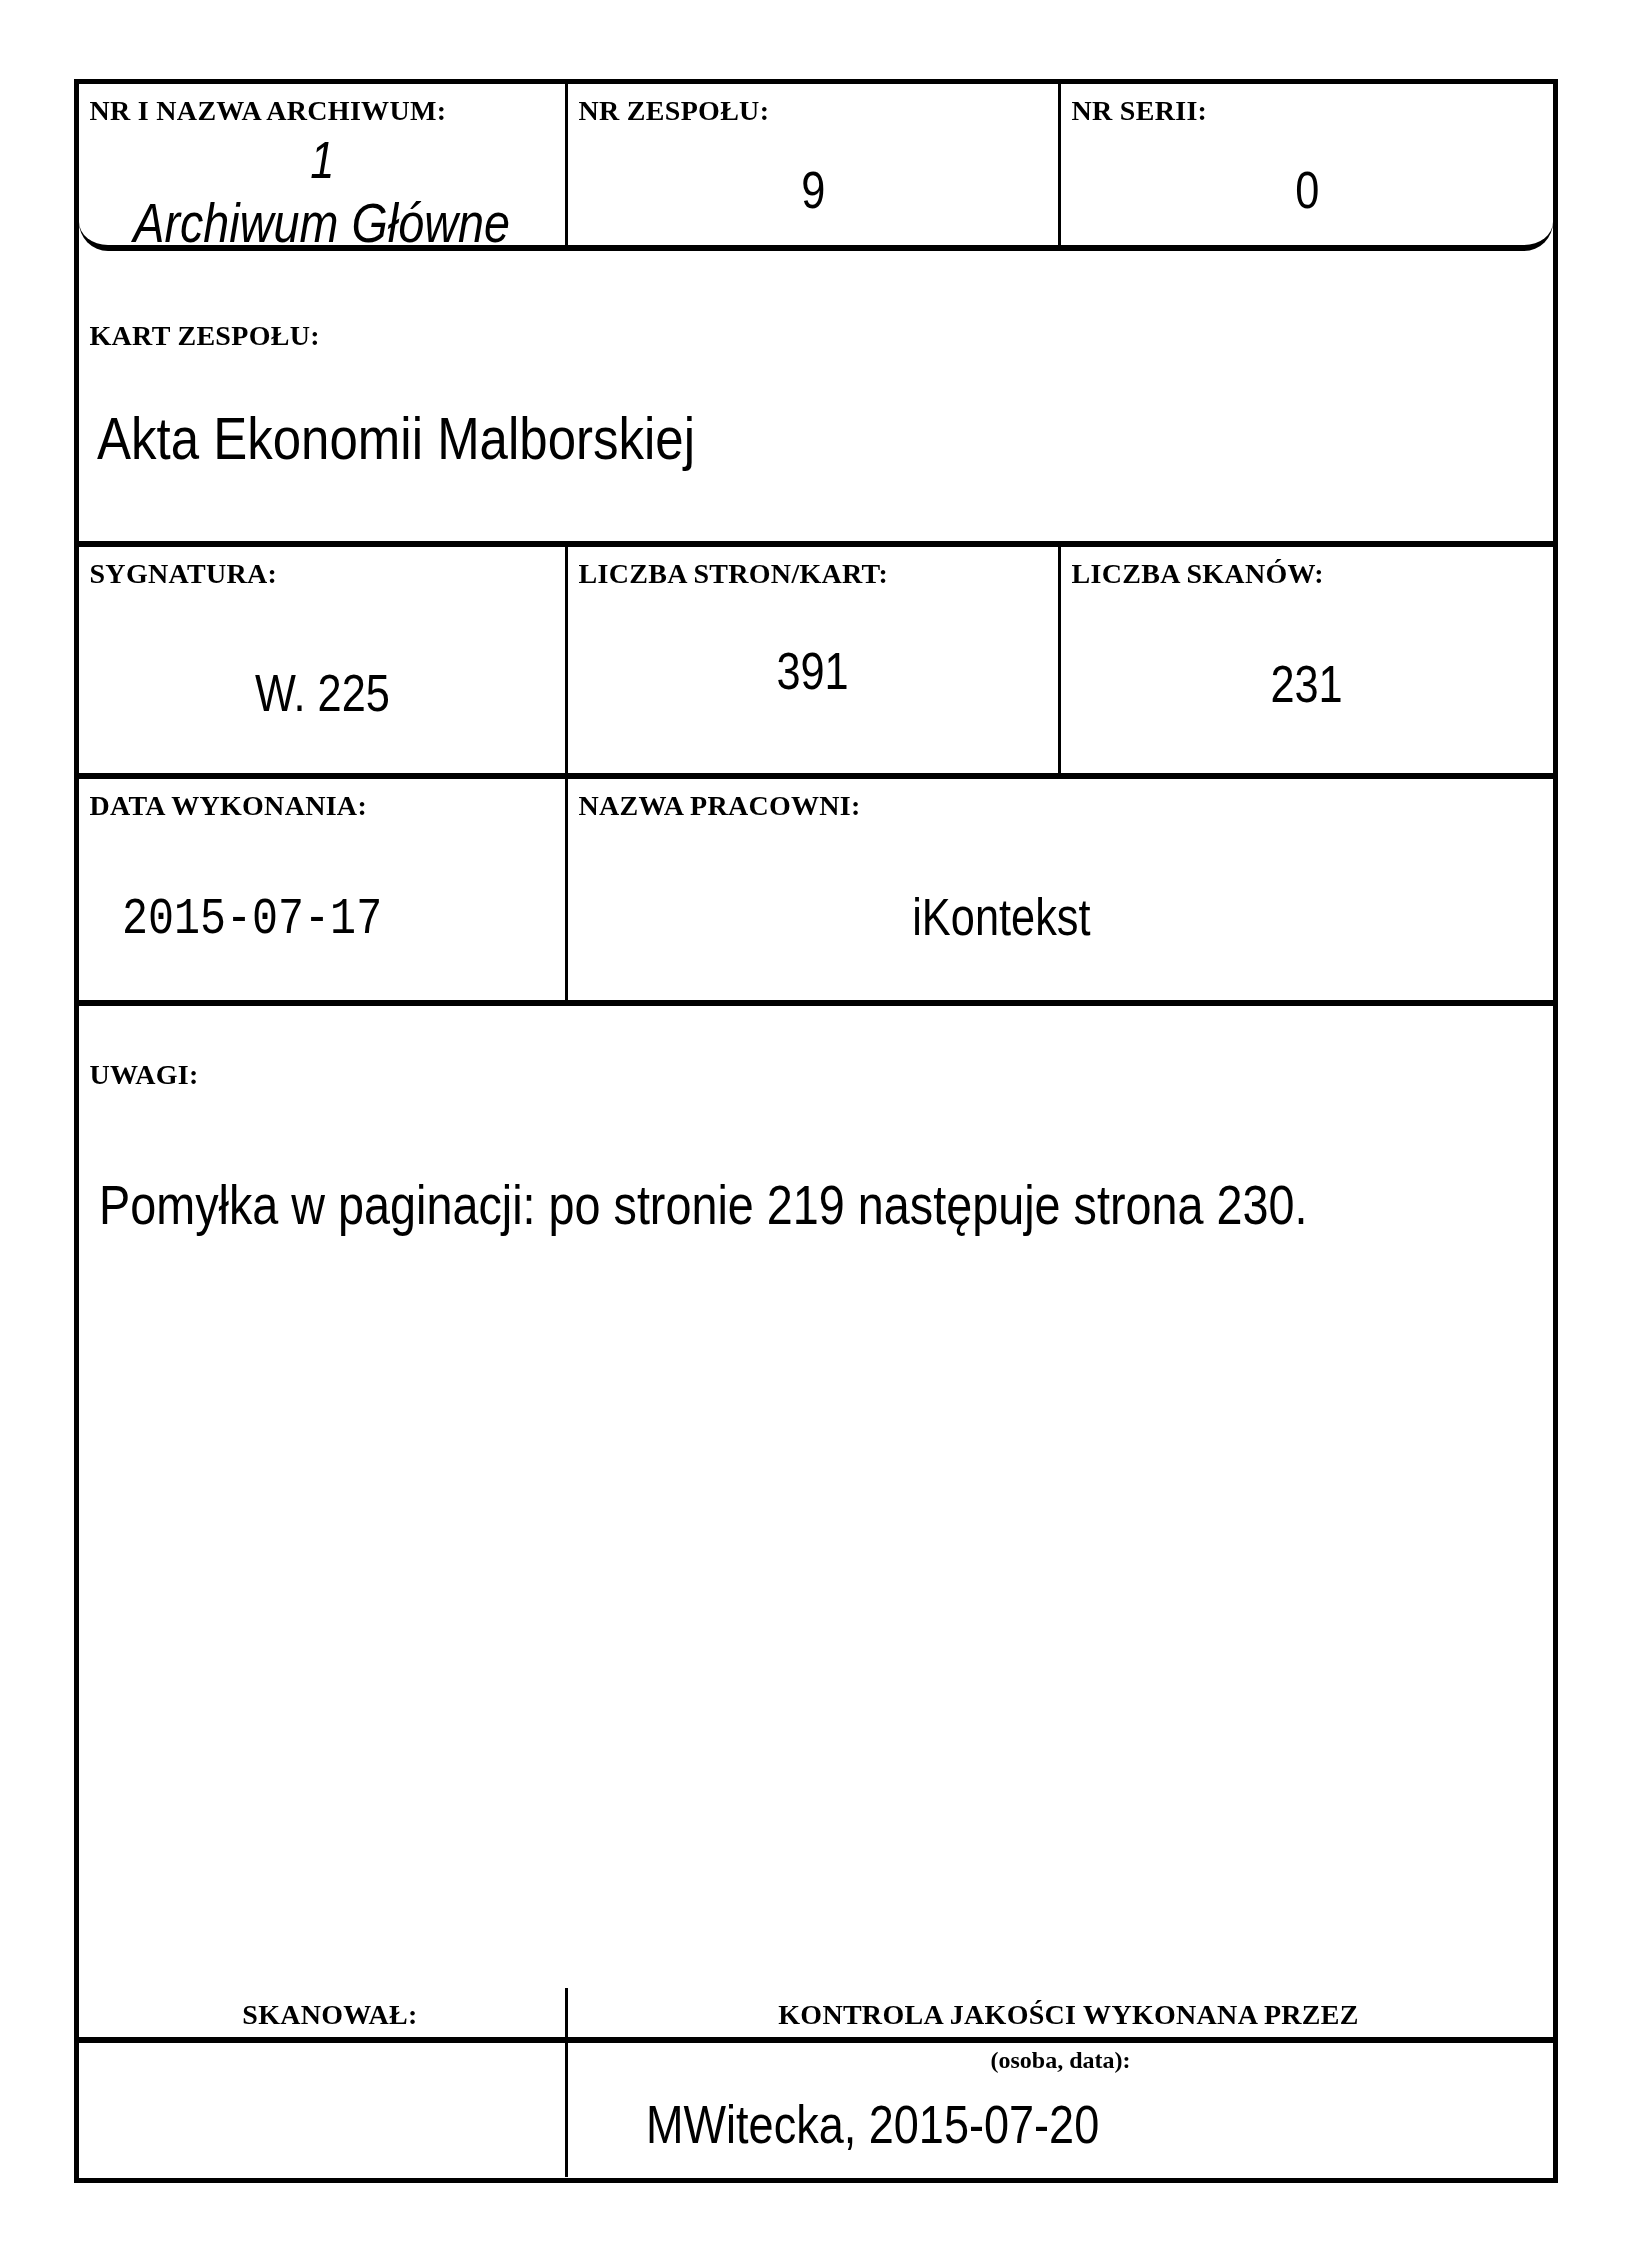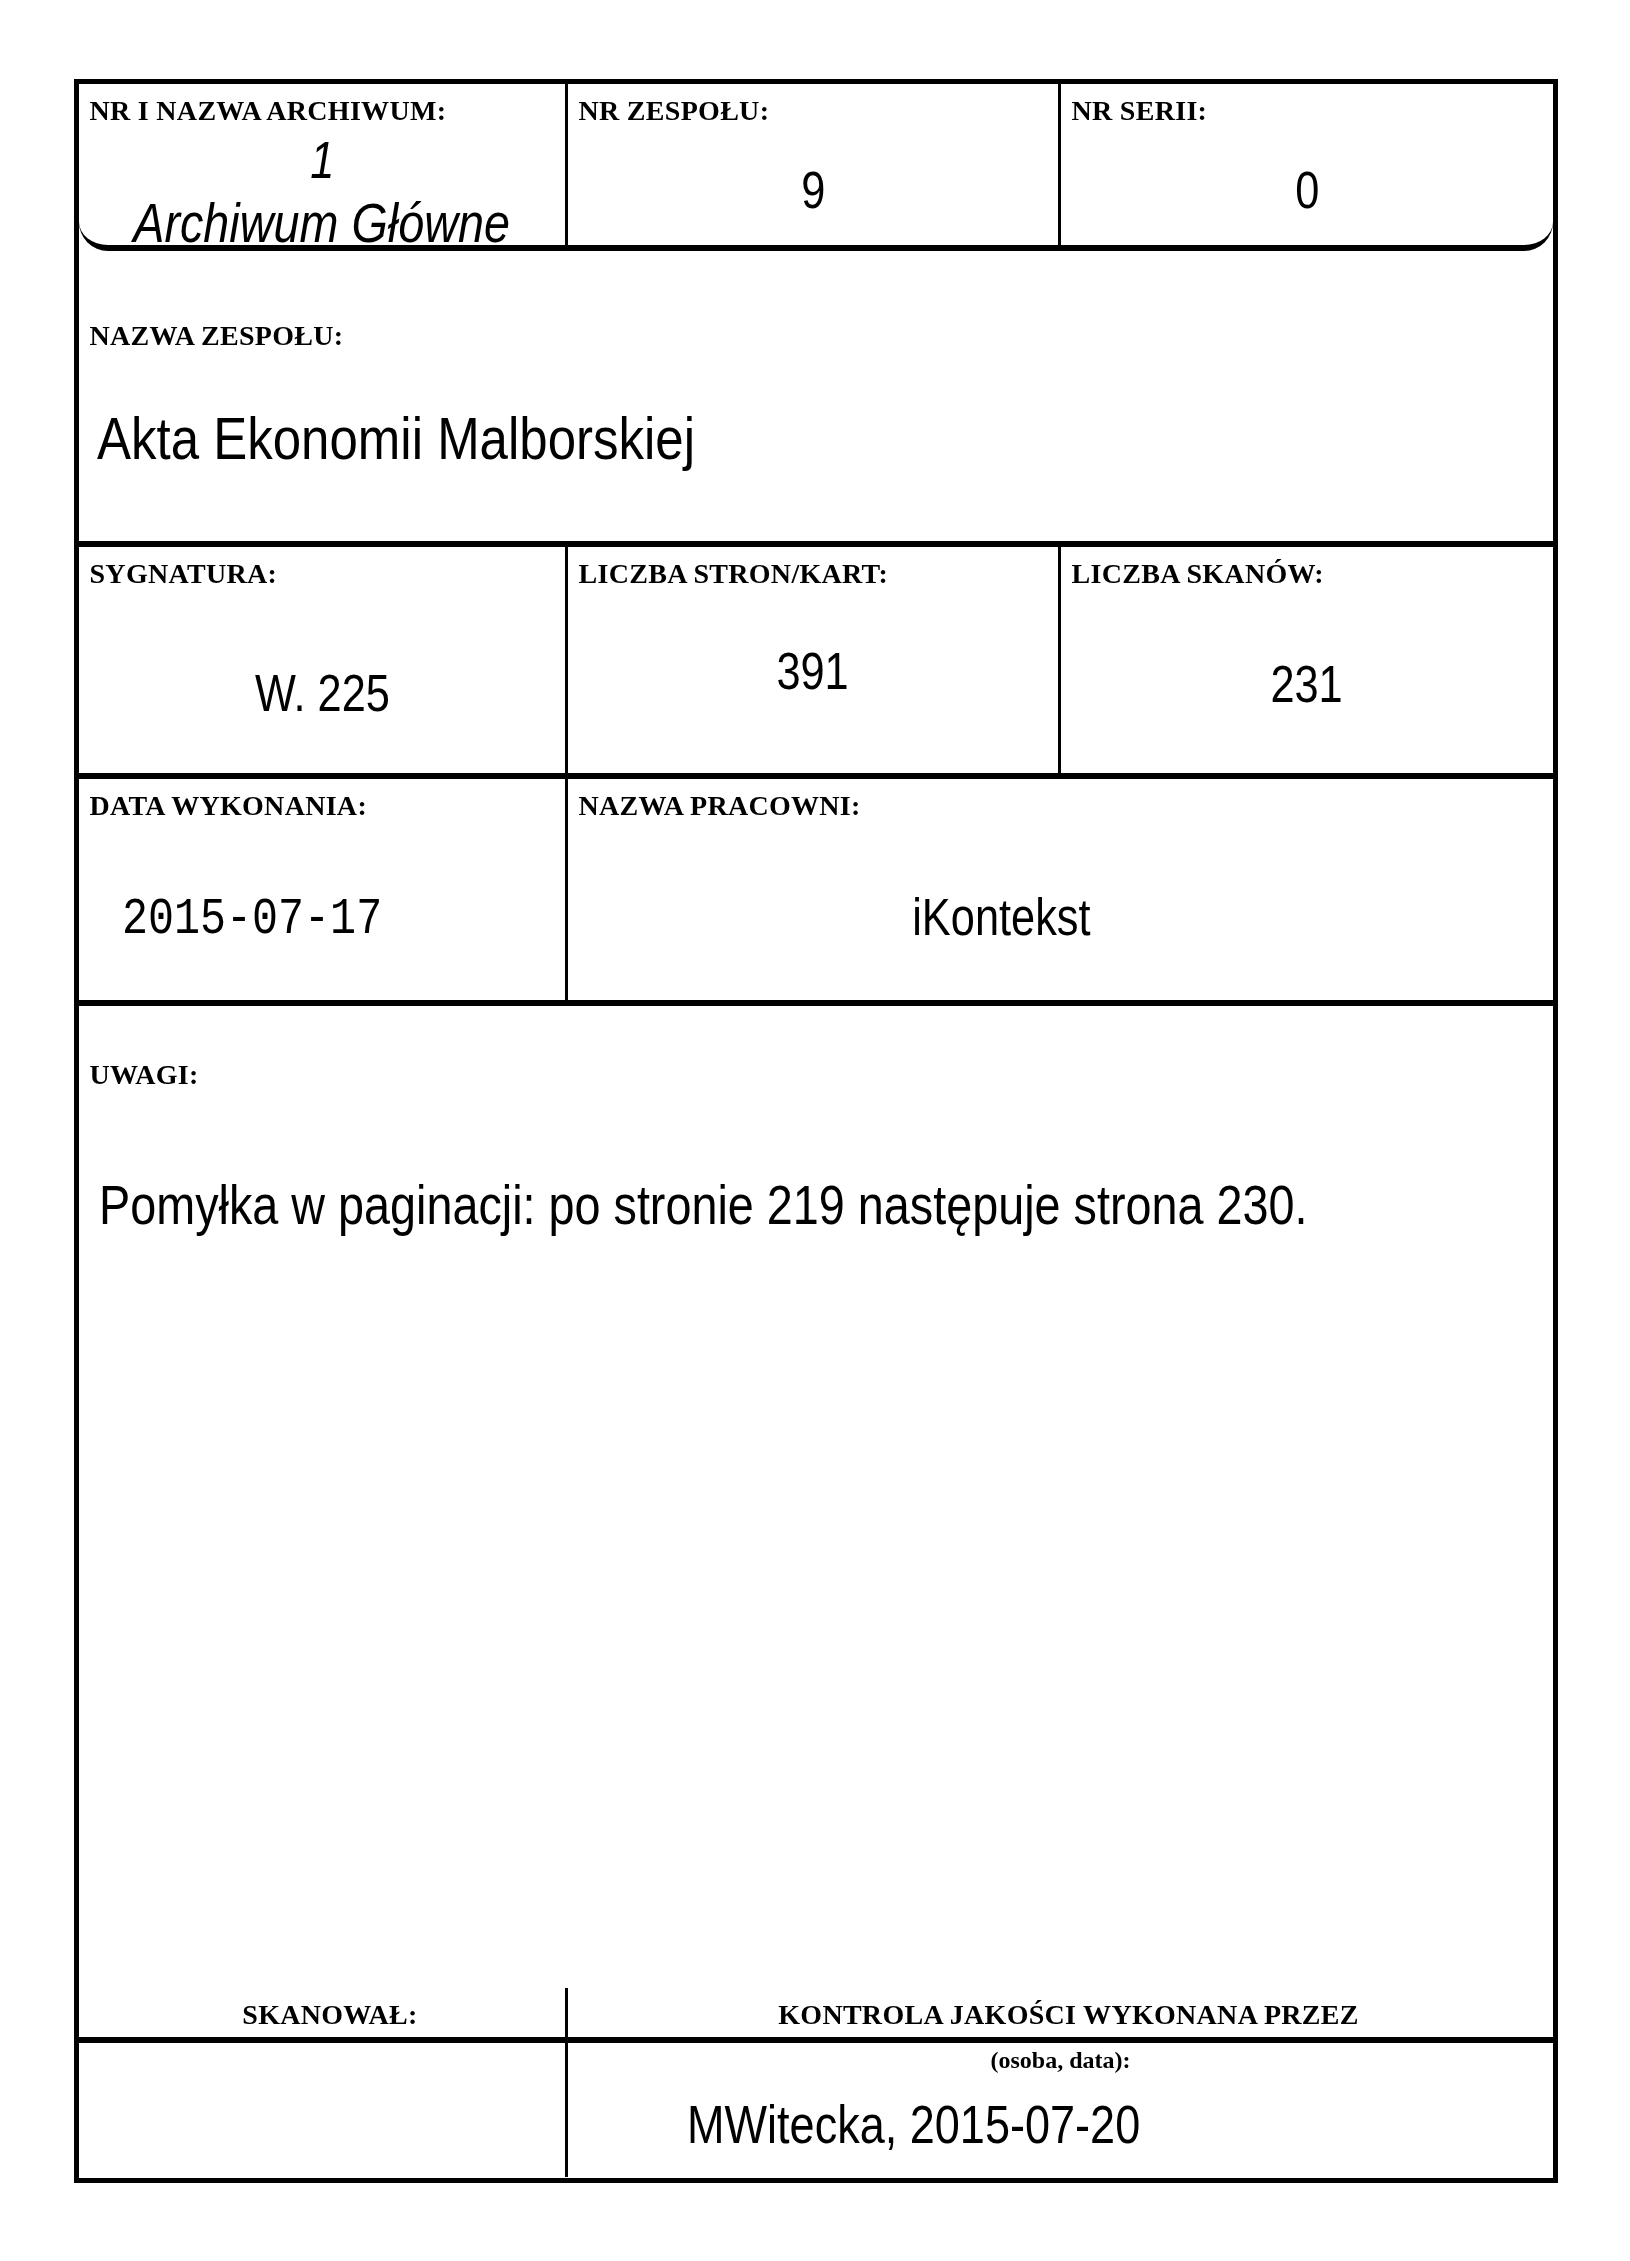--- a/index.html
+++ b/index.html
@@ -87,21 +87,21 @@
   .v-nazwa .val{font-size:60px;transform:scaleX(0.85) translateY(-6.6px);}
   .v-sygnatura .val{transform:scaleX(0.85) translateY(13px);}
   .v-strony .val{transform:scaleX(0.85) translateY(-9.2px);}
   .v-skany .val{transform:scaleX(0.85) translateY(4px);}
   .v-data{padding-left:43px;font-family:Liberation Mono, monospace;}
   .v-data .val{transform:scaleX(0.85) translateY(9.2px);}
   .v-pracownia .val{transform:scaleX(0.85) translateX(-70px) translateY(6.6px);}
   .v-uwagi{padding-left:20px;padding-top:84px;}
   .v-uwagi .val{font-size:55px;}
   .v-skanowal .val{font-size:53px;}
-  .v-kontrola{padding-left:119px;}
+  .v-kontrola{padding-left:78px;}
   .v-kontrola .val{font-size:53px;}
 </style>
 </head>
 <body>
 
 <div class="page">
   <div class="form-table">
 
     <div class="row r1">
       <div class="cell c1">
@@ -121,21 +121,21 @@
       <div class="cell c3">
         <div class="label">NR SERII:</div>
         <div class="value-area v-seria">
           <span class="val">0</span>
         </div>
       </div>
     </div>
 
     <div class="row r2">
       <div class="cell cfull">
-        <div class="label">NAZWA ZESPOŁU:</div>
+        <div class="label">KART ZESPOŁU:</div>
         <div class="value-area left v-nazwa">
           <span class="val from-left">Akta Ekonomii Malborskiej</span>
         </div>
       </div>
     </div>
 
     <div class="row r3">
       <div class="cell c1">
         <div class="label">SYGNATURA:</div>
         <div class="value-area v-sygnatura">

